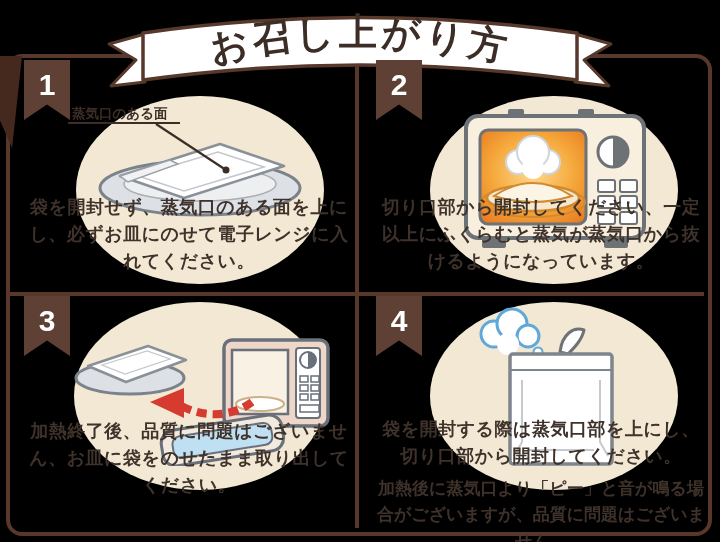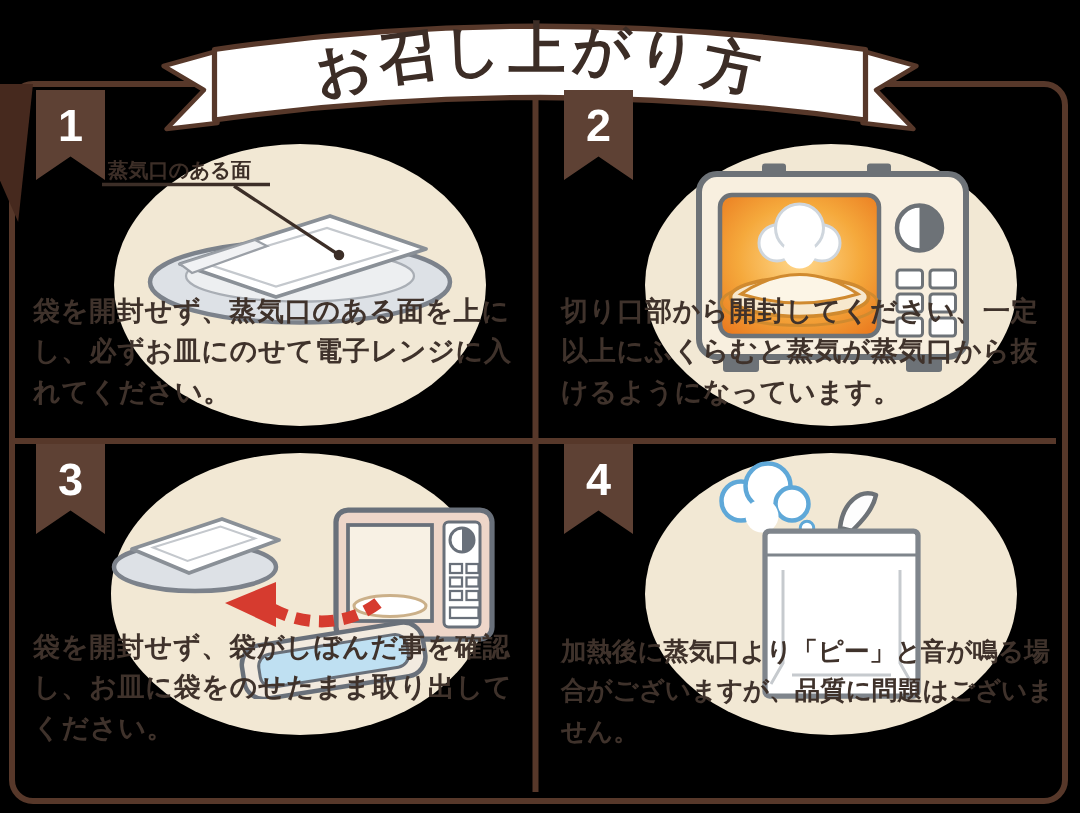--- a/index.html
+++ b/index.html
@@ -31,21 +31,21 @@
   .c2{left:430px;top:96px;width:248px;height:188px;}
   .c3{left:74px;top:302px;width:252px;height:188px;}
   .c4{left:430px;top:302px;width:248px;height:188px;}
   .illus{position:absolute;}
   .i1{left:58px;top:96px;}
   .i2{left:458px;top:96px;}
   .i3{left:66px;top:304px;}
   .i4{left:450px;top:300px;}
   .step-text{
     position:absolute;width:334px;color:#3f322b;font-weight:bold;
-    font-size:18px;line-height:1.5;letter-spacing:0.5px;
+    font-size:18px;line-height:1.5;letter-spacing:0.5px;text-align:center;
   }
   .t1{left:22px;top:194px;} .t2{left:374px;top:194px;}
   .t3{left:22px;top:418px;} .t4{left:374px;top:416px;}
   .note{font-size:17px;line-height:1.55;margin-top:6px;letter-spacing:0;}
 </style>
 </head>
 <body>
 
 <div class="panel"></div>
 <div class="corner-wedge"></div>
@@ -145,35 +145,36 @@
     </g>
     <rect x="166" y="46" width="56" height="64" fill="#f8f1e4" stroke="#69707a" stroke-width="2.5"></rect>
     <ellipse cx="194" cy="100" rx="24" ry="7" fill="#ffffff" stroke="#cbb089" stroke-width="2"></ellipse>
     <g transform="rotate(-9 160 140)">
       <rect x="96" y="118" width="122" height="36" rx="13" fill="#f2eadf" stroke="#69707a" stroke-width="3"></rect>
       <rect x="107" y="125" width="100" height="22" rx="8" fill="#bfe0f2" stroke="#69707a" stroke-width="2"></rect>
     </g>
     <path d="M 186,98 C 165,114 135,114 112,100" fill="none" stroke="#d63b2f" stroke-width="8" stroke-dasharray="10 6"></path>
     <polygon points="118,84 84,98 118,114" fill="#d63b2f"></polygon>
   </svg>
-  <div class="step-text t3">袋を開封せず、袋がしぼんだ事を確認し、お皿に袋をのせたまま取り出してください。</div>
+  <div class="step-text t3">加熱終了後、品質に問題はございません、お皿に袋をのせたまま取り出してください。</div>
 </div>
 
 <div>
   <div class="circle c4"></div>
   <div class="badge b4">4</div>
   <svg class="illus i4" width="210" height="185" viewBox="0 0 210 185">
     <g fill="#ffffff" stroke="#5fa8d8" stroke-width="3">
       <circle cx="44" cy="34" r="13"></circle>
       <circle cx="62" cy="24" r="15"></circle>
       <circle cx="78" cy="36" r="11"></circle>
       <circle cx="58" cy="44" r="11" stroke="none"></circle>
       <circle cx="88" cy="52" r="4.5" stroke-width="2"></circle>
     </g>
     <path d="M 110,52 C 112,34 124,26 134,30 C 132,40 124,48 118,54 Z" fill="#fdfdfd" stroke="#6d7277" stroke-width="3" stroke-linejoin="round"></path>
     <rect x="60" y="54" width="102" height="110" rx="3" fill="#ffffff" stroke="#7f858c" stroke-width="3.5"></rect>
     <line x1="60" y1="70" x2="162" y2="70" stroke="#7f858c" stroke-width="2"></line>
     <path d="M 72,80 V 142 L 64,156 M 150,80 V 142 L 158,156 M 78,150 H 144" fill="none" stroke="#c6cace" stroke-width="2"></path>
   </svg>
   <div class="step-text t4">
+    <div>袋を開封する際は蒸気口部を上にし、切り口部から開封してください。</div>
     <div class="note">加熱後に蒸気口より「ピー」と音が鳴る場合がございますが、品質に問題はございません。</div>
   </div>
 </div>
 
 </body></html>

